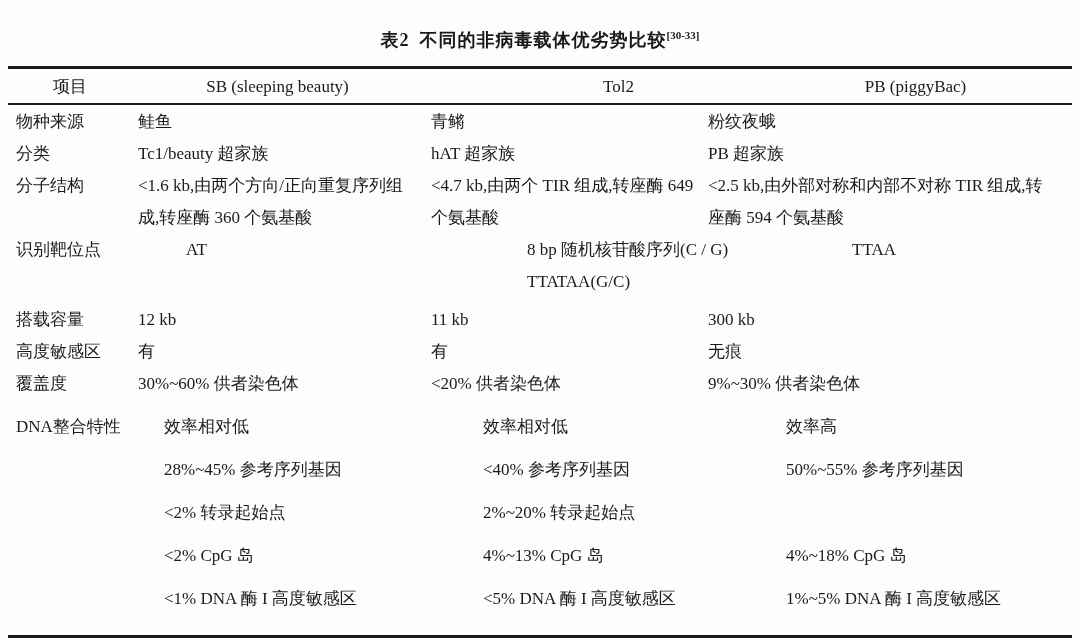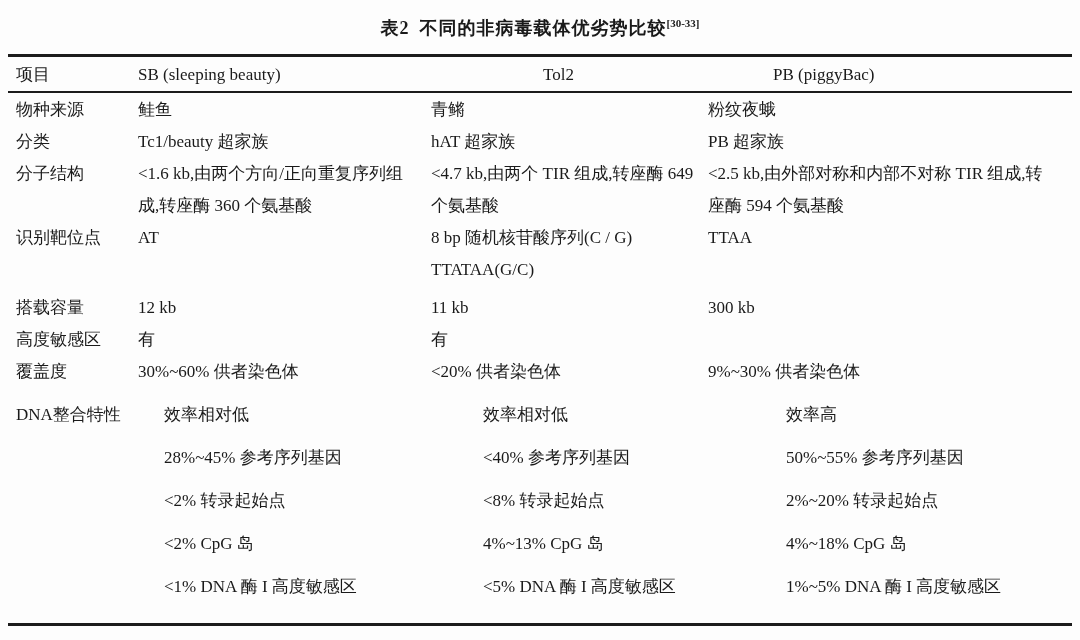--- a/index.html
+++ b/index.html
@@ -3,21 +3,21 @@
 <meta charset="utf-8">
 <style>
   * { margin: 0; padding: 0; box-sizing: border-box; }
   html, body {
     width: 1080px; height: 640px;
     background: #fdfdfd;
     color: #1a1a1a;
     font-family: "Liberation Serif", "DejaVu Serif", serif;
     overflow: hidden;
   }
-  .page { width: 1080px; height: 640px; padding-top: 16px; border-radius: 27px; }
+  .page { width: 1080px; height: 640px; padding-top: 28px; border-radius: 27px; }
 
   .table-title {
     text-align: center;
     font-size: 18px;
     font-weight: bold;
     letter-spacing: 1px;
     margin-bottom: 14px;
   }
   .table-title sup {
     font-size: 11px;
@@ -31,40 +31,40 @@
     border-top: 3px solid #1c1c1c;
     border-bottom: 3px solid #1c1c1c;
   }
 
   .thead {
     display: grid;
     grid-template-columns: 130px 293px 277px auto;
     border-bottom: 2px solid #1c1c1c;
     padding: 0;
   }
-  .thead .cell { line-height: 33px; padding-top: 1px; }
+  .thead .cell { line-height: 33px; padding-top: 1px; text-align: center; }
   .thead .c1 { padding-left: 8px; }
   .thead .c3 { padding-left: 112px; }
   .thead .c4 { padding-left: 65px; }
 
   .tbody { padding: 1px 0 20px 0; }
 
   .row {
     display: grid;
     grid-template-columns: 130px 293px 277px auto;
   }
   .cell {
     font-size: 17px;
     line-height: 32px;
     white-space: pre-line;
     padding-right: 14px;
   }
   .c1 { padding-left: 8px; }
 
-  .row.pad-after { padding-bottom: 6px; }
+  .row.pad-after { padding-bottom: 6px; gap: 48px; }
   .row.gap-top   { padding-top: 11px; gap: 26px; }
 </style>
 </head>
 <body>
 
 <div class="page">
 
   <div class="table-title">
     <span class="title-prefix">表2</span><span>不同的非病毒载体优劣势比较</span><sup>[30-33]</sup>
   </div>
@@ -113,20 +113,21 @@
         <div class="cell c1">搭载容量</div>
         <div class="cell c2">12 kb</div>
         <div class="cell c3">11 kb</div>
         <div class="cell c4">300 kb</div>
       </div>
 
       <div class="row">
         <div class="cell c1">高度敏感区</div>
         <div class="cell c2">有</div>
         <div class="cell c3">有</div>
+        <div class="cell c4">无痕</div>
       </div>
 
       <div class="row">
         <div class="cell c1">覆盖度</div>
         <div class="cell c2">30%~60% 供者染色体</div>
         <div class="cell c3">&lt;20% 供者染色体</div>
         <div class="cell c4">9%~30% 供者染色体</div>
       </div>
 
       <div class="row gap-top">
@@ -139,21 +140,20 @@
       <div class="row gap-top">
         <div class="cell c1"></div>
         <div class="cell c2">28%~45% 参考序列基因</div>
         <div class="cell c3">&lt;40% 参考序列基因</div>
         <div class="cell c4">50%~55% 参考序列基因</div>
       </div>
 
       <div class="row gap-top">
         <div class="cell c1"></div>
         <div class="cell c2">&lt;2% 转录起始点</div>
-        <div class="cell c3">&lt;8% 转录起始点</div>
         <div class="cell c4">2%~20% 转录起始点</div>
       </div>
 
       <div class="row gap-top">
         <div class="cell c1"></div>
         <div class="cell c2">&lt;2% CpG 岛</div>
         <div class="cell c3">4%~13% CpG 岛</div>
         <div class="cell c4">4%~18% CpG 岛</div>
       </div>
 

